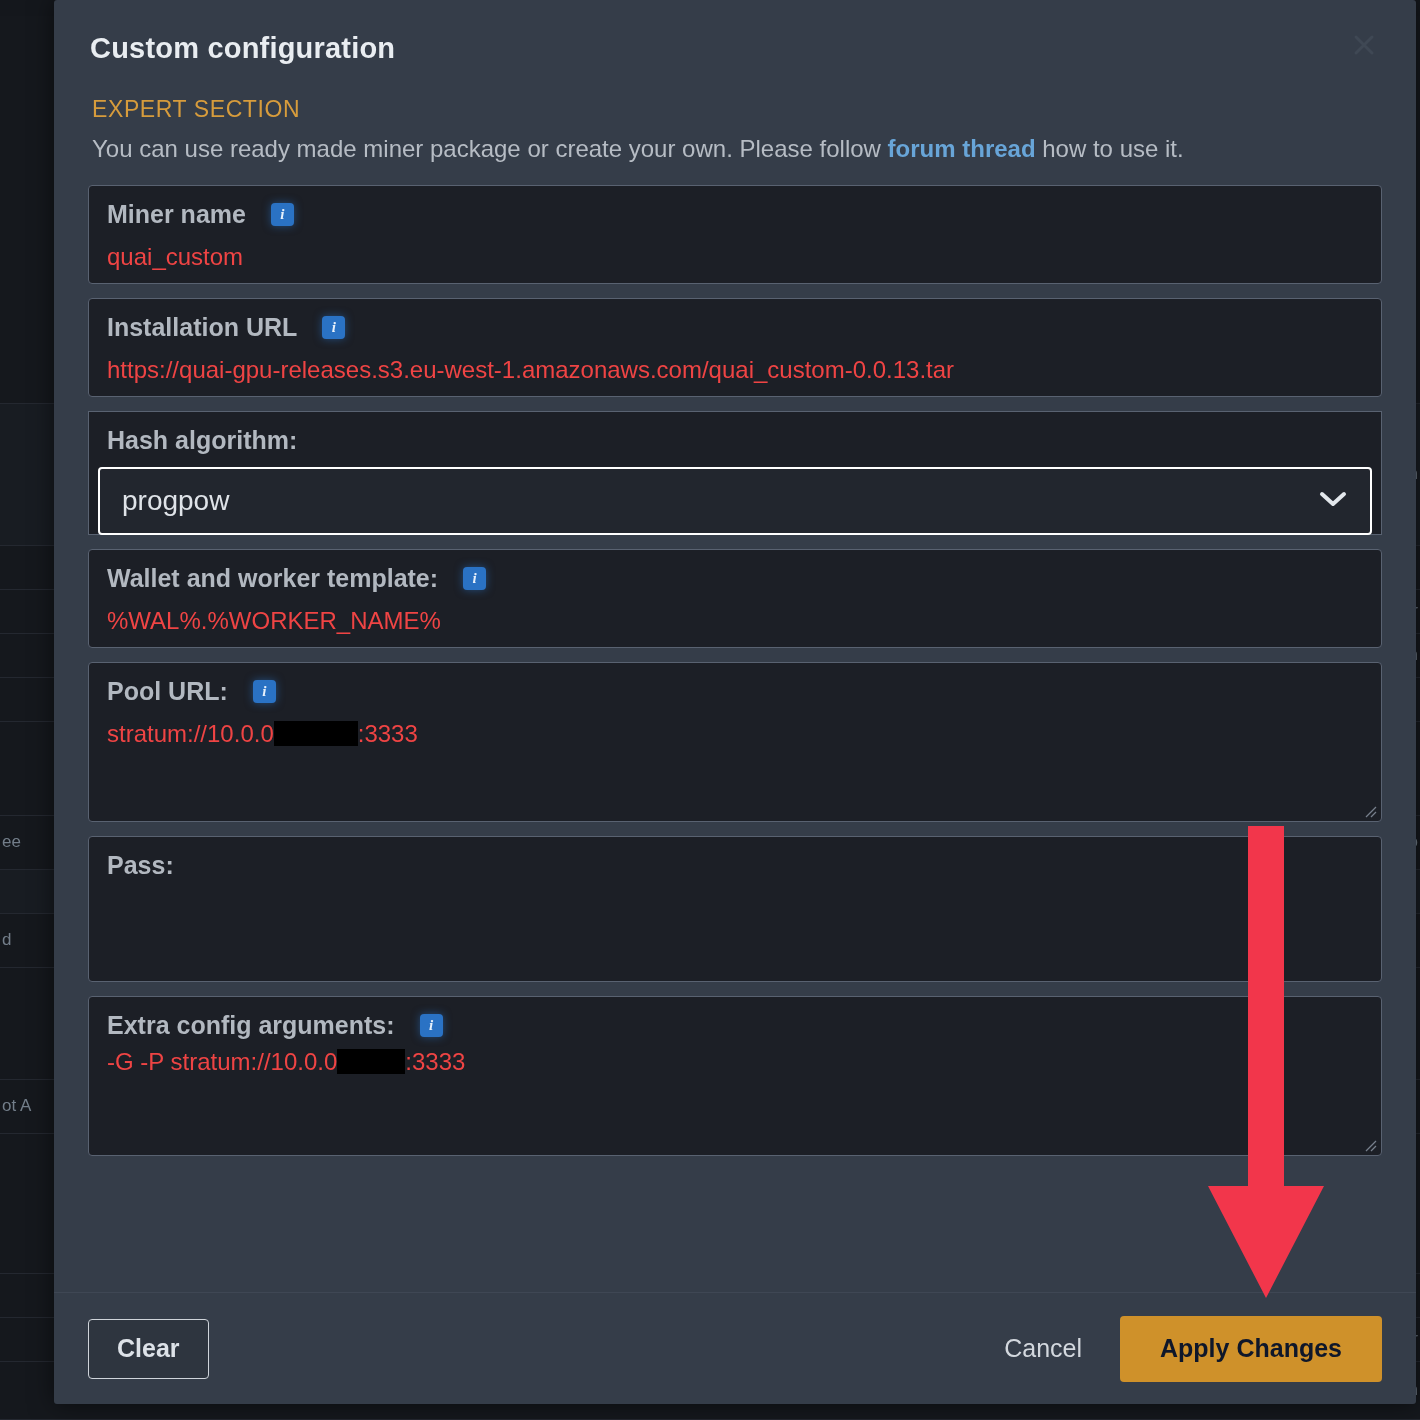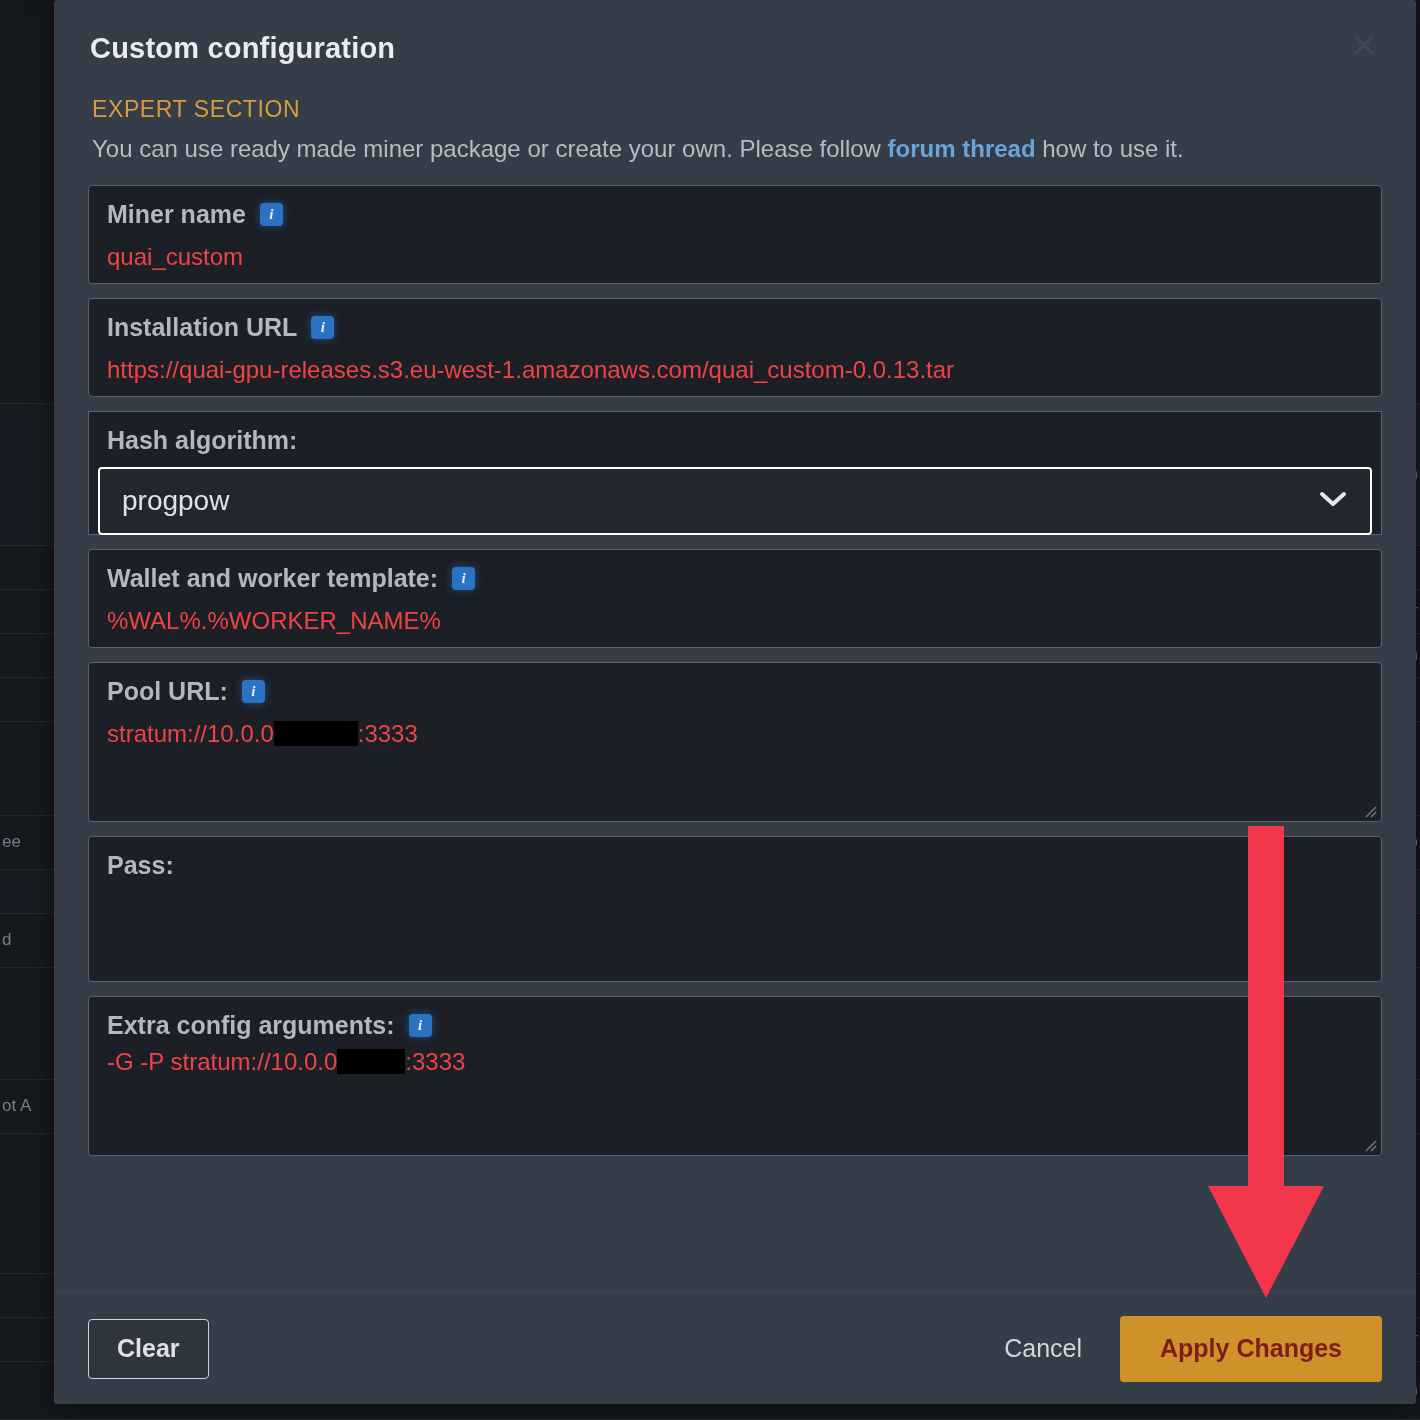--- a/index.html
+++ b/index.html
@@ -121,21 +121,21 @@
     background: #1c1f26;
     margin-bottom: 14px;
     padding: 14px 18px 12px 18px;
   }
   .field-label {
     color: #b2b8c0;
     font-size: 25px;
     font-weight: 700;
     display: flex;
     align-items: center;
-    gap: 14px;
+    gap: 25px;
     white-space: nowrap;
   }
 
   .info-icon {
     display: inline-flex;
     align-items: center;
     justify-content: center;
     width: 23px;
     height: 23px;
     border-radius: 4px;
@@ -251,21 +251,21 @@
   .btn-cancel {
     color: #d3d8de;
     background: transparent;
     border: none;
     font-weight: 400;
     padding: 0 6px;
     height: 62px;
   }
   .btn-apply {
     background: #cf912a;
-    color: #7f1d1d;
+    color: #0f172a;
     font-weight: 700;
     border: none;
     padding: 0 40px;
     height: 66px;
   }
 
   
   #arrow-annotation {
     position: absolute;
     left: 1208px;

